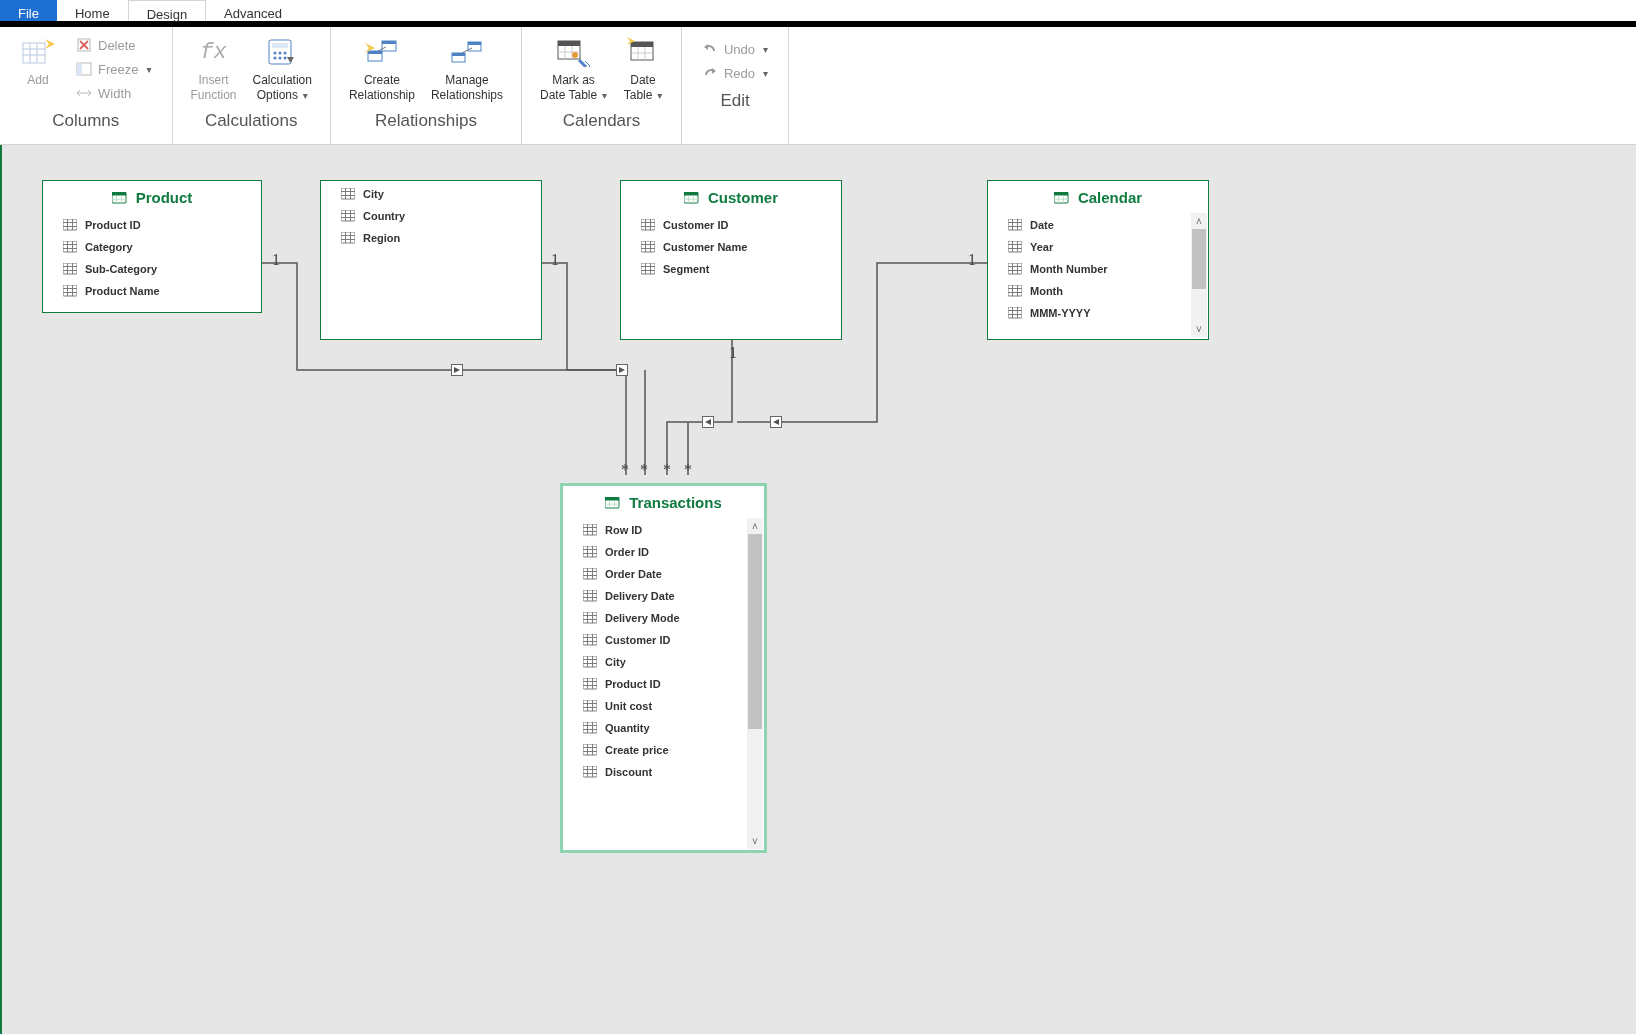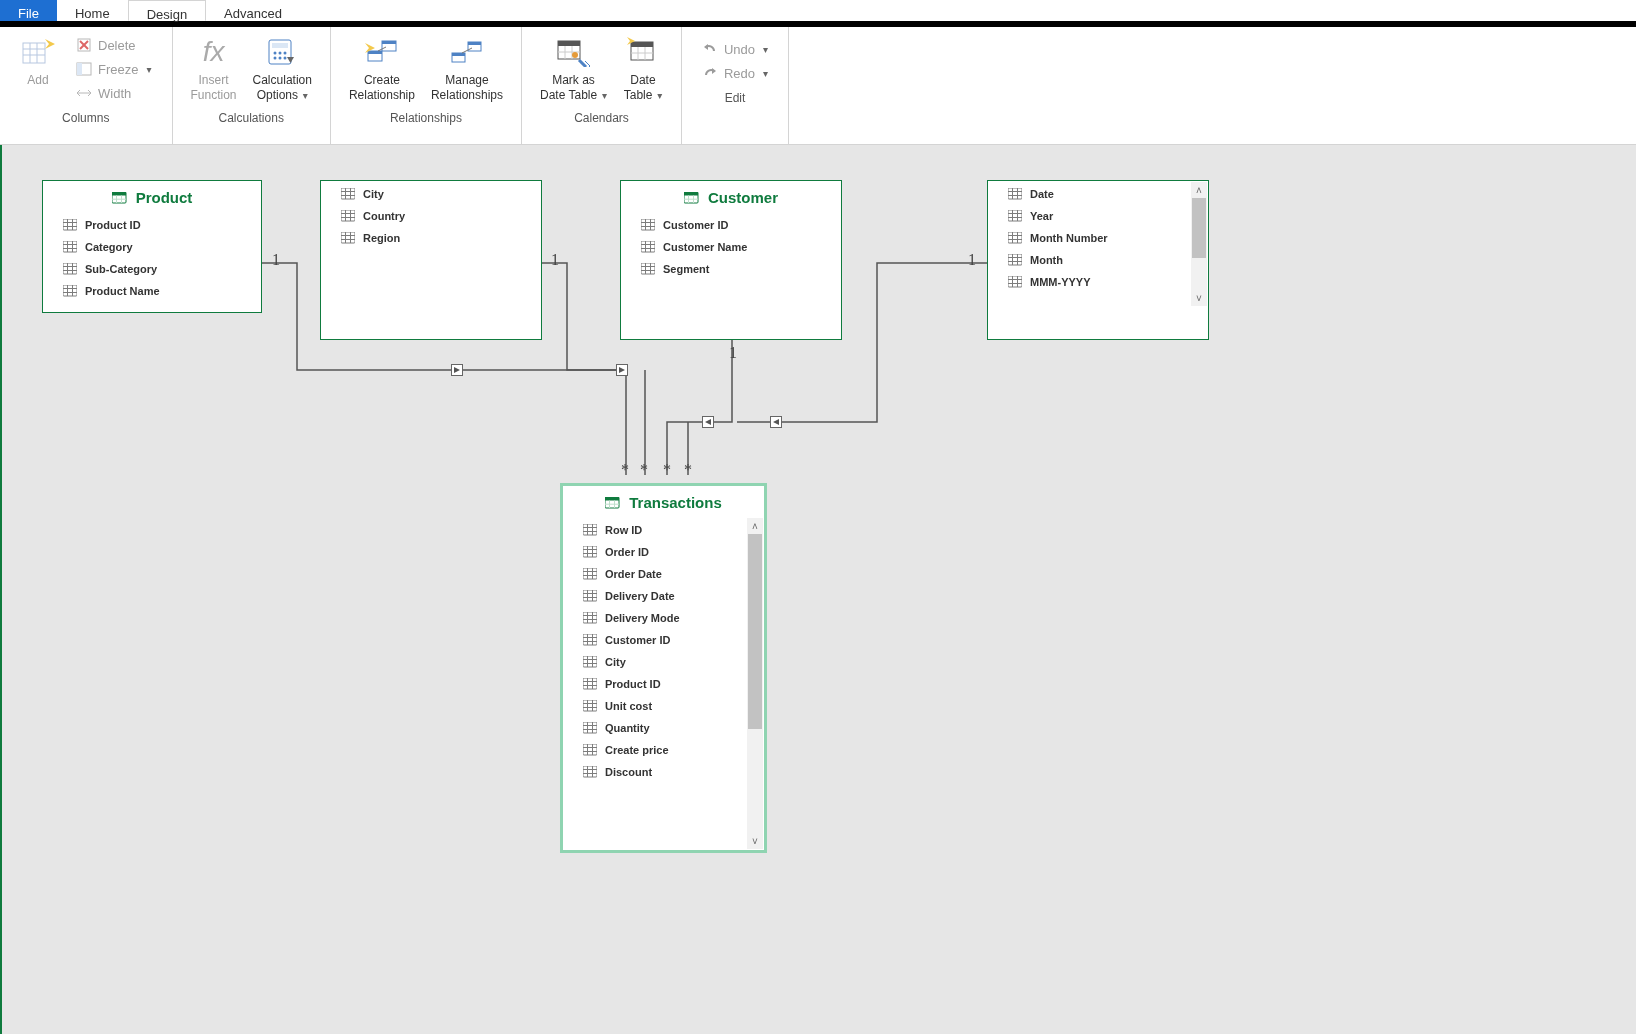--- a/index.html
+++ b/index.html
@@ -6,21 +6,21 @@
   body { font-family: "Segoe UI", Tahoma, sans-serif; font-size:13px; background:#fff; color:#333; width:1636px; height:1034px; overflow:hidden; }
   
   .tabstrip { display:flex; height:27px; border-bottom:6px solid #000000; background:#fff; }
   .tab { padding:0 18px; line-height:27px; cursor:pointer; }
   .tab.file { background:#1e6fd2; color:#fff; }
   .tab.active { border-top:1px solid #d4d4d4; border-left:1px solid #d4d4d4; border-right:1px solid #d4d4d4; background:#fff; border-bottom:1px solid #fff; position:relative; top:0px;}
   
   .ribbon { display:flex; border-bottom:1px solid #d4d4d4; background:#fff; }
   .group { border-right:1px solid #d4d4d4; padding:4px 10px 2px 10px; display:flex; flex-direction:column; align-items:center; }
   .group-content { display:flex; align-items:flex-start; }
-  .group-label { font-size:12px; color:#555; text-align:center; padding:4px 0 2px 0; }
+  .group-label { font-size:17px; color:#555; text-align:center; padding:4px 0 2px 0; }
   .big-btn { display:flex; flex-direction:column; align-items:center; padding:4px 8px; min-width:56px; cursor:pointer; }
   .big-btn .ico{ width:34px; height:34px; display:flex; align-items:center; justify-content:center; margin-bottom:4px;}
   .big-btn .lbl { font-size:12px; text-align:center; line-height:1.25; }
   .big-btn.disabled { color:#9b9b9b; }
   .small-col { display:flex; flex-direction:column; gap:4px; padding:4px 6px; }
   .small-btn { display:flex; align-items:center; gap:6px; font-size:13px; cursor:pointer; white-space:nowrap; padding:2px 4px;}
   .small-btn svg { width:16px; height:16px; flex:0 0 16px;}
   .small-btn.disabled{ color:#9b9b9b;}
   .caret { font-size:10px; color:#666; margin-left:2px; }
   
@@ -117,21 +117,21 @@
           <span>Width</span>
         </div>
       </div>
     </div>
     <div class="group-label">Columns</div>
   </div>
 
   <div class="group">
     <div class="group-content">
       <div class="big-btn disabled">
-        <div class="ico" style="font-style:italic;font-size:28px;font-family:Liberation Sans, sans-serif;color:#aaa;">fx</div>
+        <div class="ico" style="font-style:italic;font-size:22px;font-family:Liberation Mono, monospace;color:#aaa;">fx</div>
         <div class="lbl" style="white-space:pre-line;">Insert
 Function</div>
       </div>
       <div class="big-btn">
         <div class="ico">
           <svg viewBox="0 0 34 30">
               <rect x="4" y="3" width="22" height="24" rx="2" fill="#fff" stroke="#4e82c4"></rect>
               <rect x="7" y="6" width="16" height="5" fill="#dbe7f5"></rect>
               <circle cx="10" cy="16" r="1.5" fill="#4e82c4"></circle>
               <circle cx="15" cy="16" r="1.5" fill="#4e82c4"></circle>
@@ -371,20 +371,26 @@
         <div class="field">
             <svg>
               <use href="#ico-table"></use>
             </svg>
             <span>Segment</span>
           </div>
       </div>
     </div>
 
     <div class="table-card" style="left:985px; top:35px; width:222px; height:160px;">
+      <div class="hdr">
+          <svg width="16" height="12">
+            <use href="#ico-table-green"></use>
+          </svg>
+          <span>Calendar</span>
+        </div>
       <div class="body scrollbody" style="height:126px;">
         <div class="field">
             <svg>
               <use href="#ico-table"></use>
             </svg>
             <span>Date</span>
           </div>
         <div class="field">
             <svg>
               <use href="#ico-table"></use>

